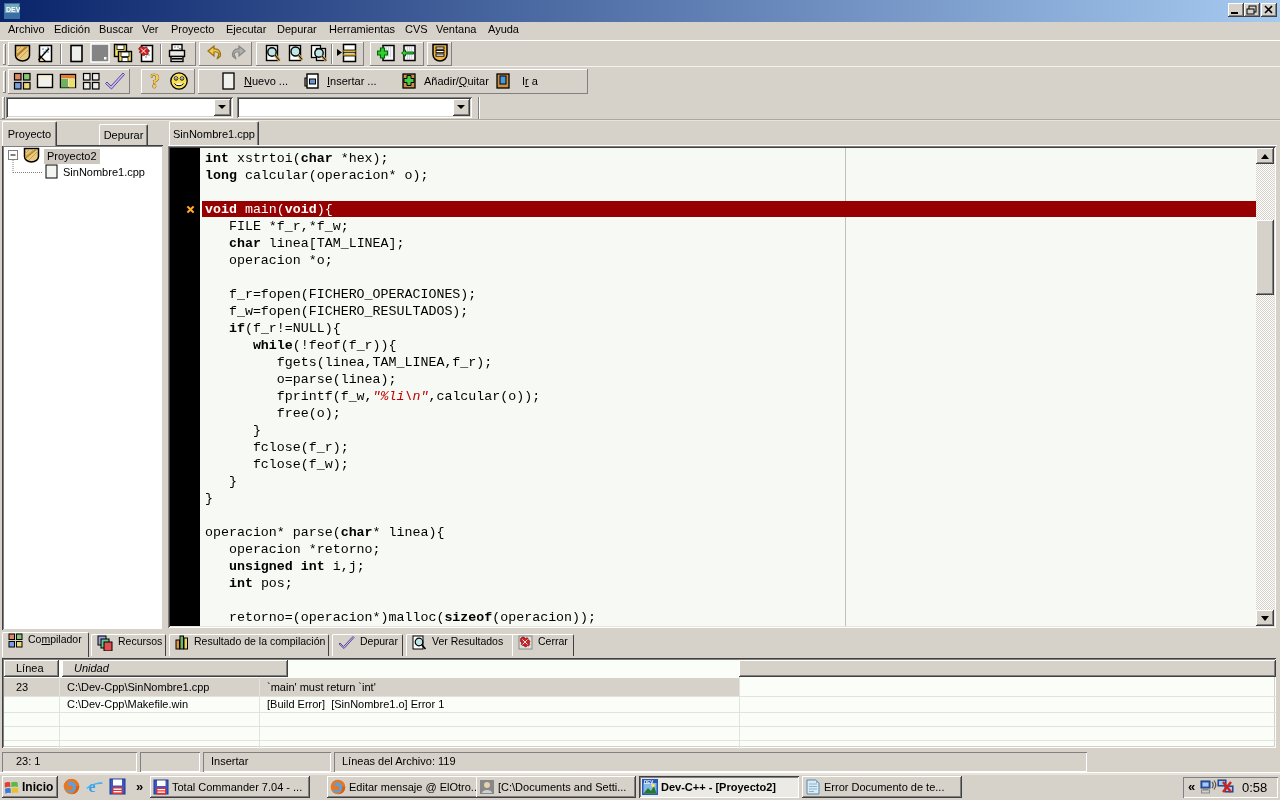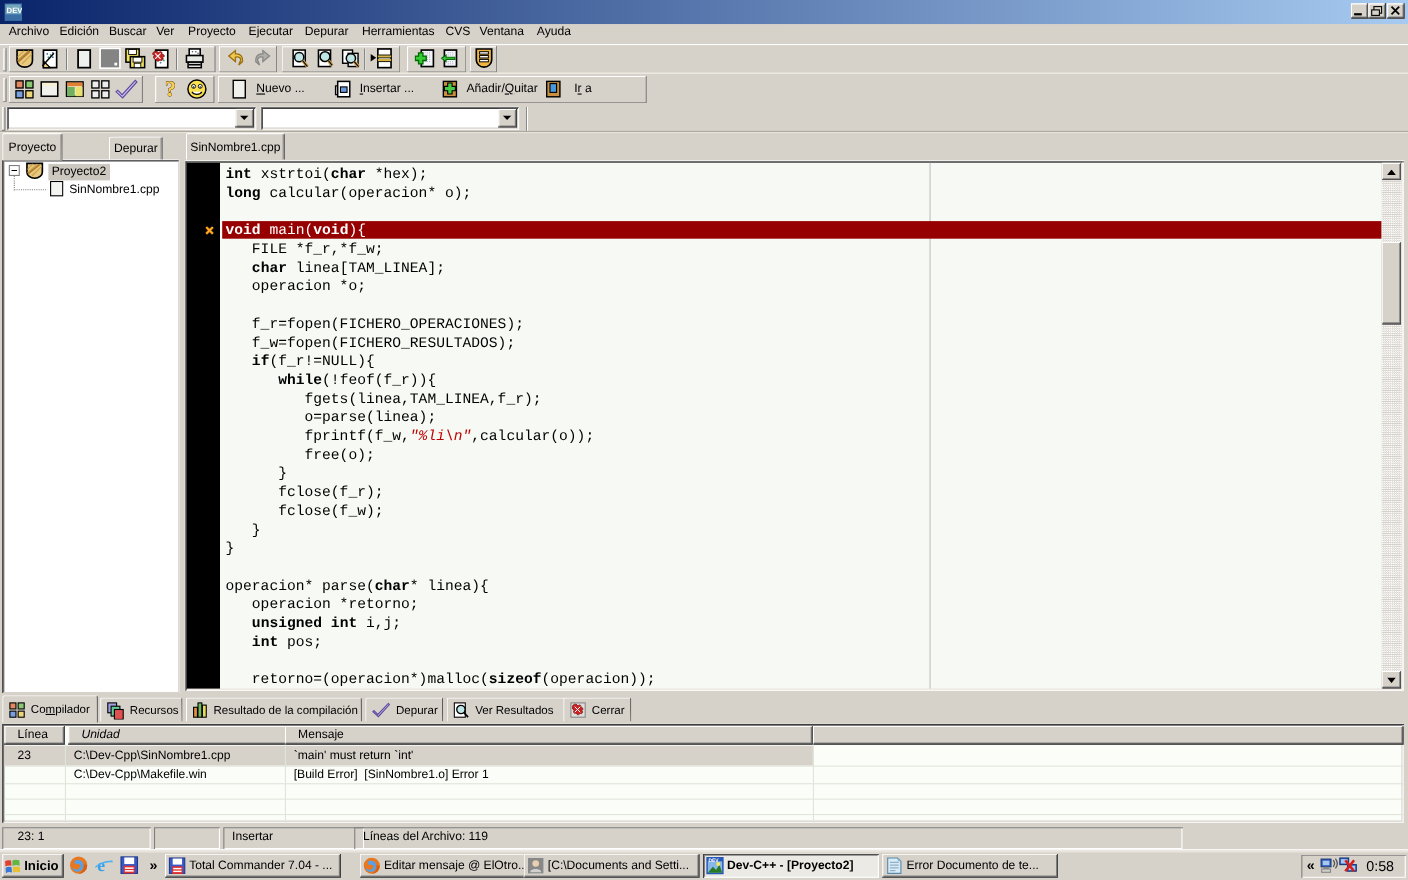--- a/index.html
+++ b/index.html
@@ -43,21 +43,21 @@
 #code b { font-weight:bold; }
 #code .wline { color:#fff; }
 #code .str { color:#c00000; }
 .errline { position:absolute; left:34px; top:55px; width:1054px; height:16px; background:#970000; }
 
 
 #vsb { position:absolute; right:2px; top:2px; width:18px; height:478px; background-image:conic-gradient(#fff 0 25%, #d6d2ca 0 50%, #fff 0 75%, #d6d2ca 0); background-size:2px 2px; }
 .sbbtn { position:absolute; left:0; width:18px; height:16px; background:#d6d2ca; box-shadow: inset -1px -1px 0 #404040, inset 1px 1px 0 #fff, inset -2px -2px 0 #808080; display:flex; align-items:center; justify-content:center; }
 
 
-.btab { position:absolute; top:0px; height:24px; white-space:nowrap; font-size:10.5px; background:#d6d2ca; border-top:1px solid #fff; border-left:1px solid #fff; border-right:1px solid #404040; border-radius:2px 2px 0 0; display:flex; align-items:center; gap:5px; padding:0 5px; }
+.btab { position:absolute; top:0px; height:24px; white-space:nowrap; font-size:10.5px; background:#d6d2ca; border-top:1px solid #fff; border-left:1px solid #fff; border-right:1px solid #404040; border-radius:2px 2px 0 0; display:flex; align-items:flex-start; gap:5px; padding:0 5px; }
 
 
 #comptable { left:2px; top:658px; width:1274px; height:90px; background:#fbfdf8; box-shadow: inset 1px 1px 0 #404040, inset -1px -1px 0 #fff, inset 2px 2px 0 #808080, inset -2px -2px 0 #d6d2ca; }
 .hcell { position:absolute; top:2px; height:17px; background:#d6d2ca; box-shadow: inset -1px -1px 0 #404040, inset 1px 1px 0 #fff, inset -2px -2px 0 #808080; padding:2px 0 0 12px; }
 .trow { position:absolute; left:2px; height:16px; }
 .tline { position:absolute; left:2px; height:1px; background:#e0e4da; }
 
 
 .sbpanel { position:absolute; top:752px; height:20px; box-shadow: inset 1px 1px 0 #808080, inset -1px -1px 0 #fff; padding:3px 0 0 8px; }
 
@@ -319,21 +319,21 @@
       <svg width="20" height="20">
         <circle cx="10" cy="10" r="8.2" fill="#f8e050" stroke="#000" stroke-width="1.3"></circle>
         <circle cx="7" cy="7.5" r="1.8" fill="#fff" stroke="#000" stroke-width="0.8"></circle>
         <circle cx="13" cy="7.5" r="1.8" fill="#fff" stroke="#000" stroke-width="0.8"></circle>
         <circle cx="7" cy="8" r="0.7" fill="#000"></circle>
         <circle cx="13" cy="8" r="0.7" fill="#000"></circle>
         <path d="M5.5 12.5 a5 4 0 0 0 9 0" fill="#fff" stroke="#000" stroke-width="1"></path>
       </svg>
     </div>
 
-  <div class="tbtext" style="left:211px;top:3px">
+  <div class="tbtext" style="left:222px;top:3px">
       <svg width="13" height="18">
         <rect x="1" y="1" width="11" height="16" fill="#f0f0ec" stroke="#000" stroke-width="1.3"></rect>
       </svg>
       <span style="margin-left:3px"><u>N</u>uevo ...</span>
     </div>
 
   <div class="tbtext" style="left:304px;top:3px">
       <svg width="15" height="18">
         <rect x="3" y="2" width="11" height="14" fill="#fff" stroke="#000" stroke-width="1.4"></rect>
         <rect x="5.5" y="7" width="6" height="5" fill="#6898d8" stroke="#000"></rect>
@@ -494,41 +494,40 @@
   <div class="btab" style="left:512px;top:2px;height:22px;width:62px;"><svg width="15" height="15">
         <rect x="1" y="1" width="13" height="13" fill="#ddd" stroke="#888"></rect>
         <path d="M3 3 C5 1.5 6.5 2 7.5 3.8 C9 2 10.5 3 10 5 C12 5 12.5 7 11 8 C12.5 9.5 11 11.5 9.3 10.5 C8.5 12.5 6 12 6 10.2 C4 11 2.5 9.5 4 7.8 C2 7 2 4.5 3 3 z" fill="#cc2222" stroke="#801010" stroke-width="0.7"></path>
         <path d="M4.5 4.5 l5 5 M9.5 4.5 l-5 5" stroke="#fff" stroke-width="0.9"></path>
       </svg>Cerrar</div>
 </div>
 
 <div class="abs" id="comptable">
   <div class="hcell" style="left:2px;width:55px;">Línea</div>
   <div class="hcell" style="left:60px;width:226px;font-style:italic;">Unidad</div>
-  <div class="hcell" style="left:257px;width:480px;">Mensaje</div>
   <div class="hcell" style="left:737px;width:537px;"></div>
   <div class="trow" style="top:20px;width:735px;background:#d6d2ca;height:18px;"></div>
   <div class="abs" style="top:23px;left:14px">23</div>
   <div class="abs" style="top:23px;left:65px">C:\Dev-Cpp\SinNombre1.cpp</div>
   <div class="abs" style="top:23px;left:265px">`main' must return `int'</div>
   <div class="abs" style="top:40px;left:65px">C:\Dev-Cpp\Makefile.win</div>
   <div class="abs" style="top:40px;left:265px">[Build Error]&nbsp; [SinNombre1.o] Error 1</div>
   <div class="tline" style="top:38px;width:1272px"></div>
   <div class="tline" style="top:54px;width:1272px"></div>
   <div class="tline" style="top:68px;width:1272px"></div>
   <div class="tline" style="top:82px;width:1272px"></div>
   <div class="abs" style="left:57px;top:19px;width:1px;height:72px;background:#e0e4da"></div>
   <div class="abs" style="left:257px;top:19px;width:1px;height:72px;background:#e0e4da"></div>
   <div class="abs" style="left:737px;top:19px;width:1px;height:72px;background:#e0e4da"></div>
 </div>
 
 <div class="sbpanel" style="left:2px;width:135px;padding-left:14px;">23: 1</div>
 <div class="sbpanel" style="left:140px;width:60px;"></div>
 <div class="sbpanel" style="left:203px;width:128px;">Insertar</div>
-<div class="sbpanel" style="left:322px;width:753px;">Líneas del Archivo: 119</div>
+<div class="sbpanel" style="left:334px;width:753px;">Líneas del Archivo: 119</div>
 
 <div class="abs" id="taskbar">
   <div class="taskbtn" style="left:2px;width:56px;font-weight:bold;font-size:12px;padding:0 2px;gap:2px;">
     <svg width="16" height="15" style="flex:none">
         <g transform="rotate(-4 8 8)">
           <path d="M1 2.5 Q3.5 1 6.5 2.2 L6.5 7 Q3.5 5.8 1 7.3 z" fill="#e04030"></path>
           <path d="M7.5 2.4 Q10.5 1.2 14 2.6 L14 7.4 Q10.5 6 7.5 7.2 z" fill="#60b840"></path>
           <path d="M1 8.5 Q3.5 7 6.5 8.2 L6.5 13 Q3.5 11.8 1 13.3 z" fill="#3878d8"></path>
           <path d="M7.5 8.4 Q10.5 7.2 14 8.6 L14 13.4 Q10.5 12 7.5 13.2 z" fill="#e8c030"></path>
         </g>

